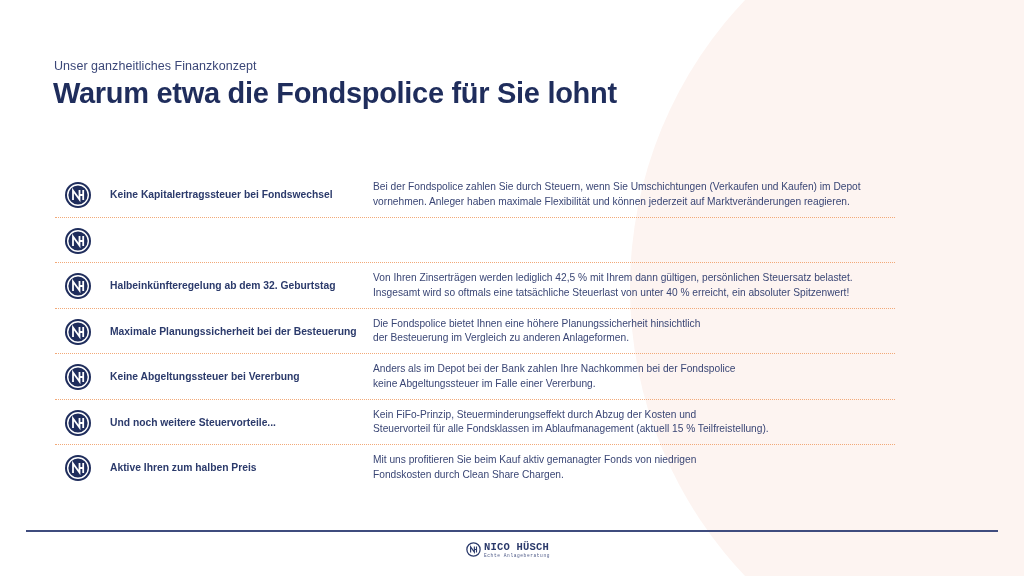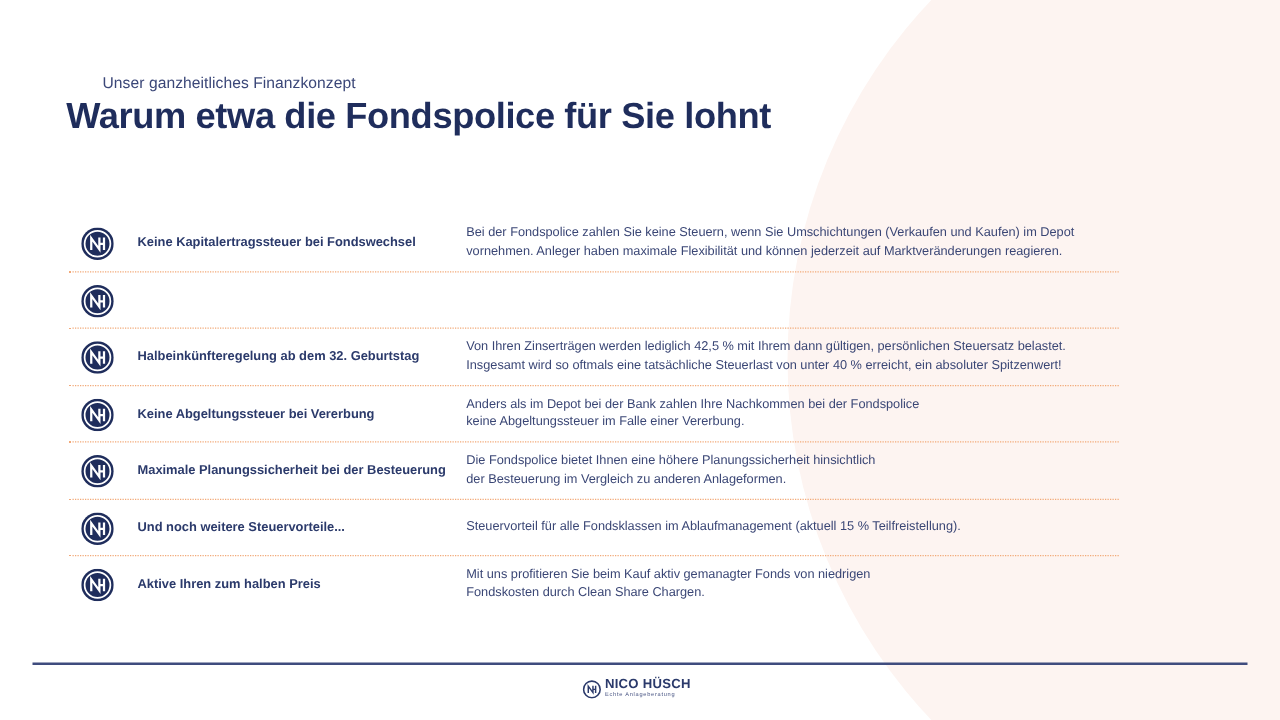--- a/index.html
+++ b/index.html
@@ -10,21 +10,21 @@
   }
   .bg-circle {
     position: absolute;
     left: 630px; top: -130px;
     width: 836px; height: 836px;
     border-radius: 50%;
     background: #fdf4f1;
   }
   .subtitle {
     position: absolute; left: 54px; top: 59px;
-    font-size: 12.5px; color: #3b4778; letter-spacing: 0.05px; margin-left: 28px;
+    font-size: 12.5px; color: #3b4778; letter-spacing: 0.05px;
   }
   .title {
     position: absolute; left: 53px; top: 77px;
     font-size: 29px; font-weight: bold; color: #1f2d5c; letter-spacing: -0.3px;
   }
   .list {
     position: absolute; left: 55px; top: 172px; width: 840px;
   }
   .row {
     position: relative; height: 45.5px;
@@ -47,21 +47,21 @@
     display: flex; flex-direction: column; justify-content: center;
     font-size: 10.2px; color: #3a4675; line-height: 14.5px;
     white-space: nowrap;
   }
   .footer-line {
     position: absolute; left: 26px; top: 530px; width: 972px; height: 1.5px;
     background: #3f4c7e;
   }
   .footer-logo {
     position: absolute; left: 466px; top: 542px;
-    display: flex; align-items: flex-end; gap: 3px;
+    display: flex; align-items: flex-start; gap: 3px; font-family: Liberation Mono, monospace;
   }
   .footer-logo .ficon { width: 15px; height: 15px; }
   .brand { display: flex; flex-direction: column; }
   .brand-name {
     font-size: 10.5px; font-weight: bold; color: #2b3a6b; letter-spacing: 0.2px; line-height: 11px;
   }
   .brand-tag {
     font-size: 4.5px; color: #4b5785; letter-spacing: 0.6px; line-height: 6px;
   }
 </style>
@@ -77,21 +77,21 @@
 
   <div class="row">
     <svg class="icon" viewBox="0 0 26 26">
       <circle cx="13" cy="13" r="13" fill="#1f2d5c"></circle>
       <circle cx="13" cy="13" r="10.3" fill="none" stroke="#fff" stroke-width="1.4"></circle>
       <path d="M8 18 V8.5 L14.5 17.5 V8" fill="none" stroke="#fff" stroke-width="1.8"></path>
       <path d="M14.5 13 H18.2 M18.2 8 V18" fill="none" stroke="#fff" stroke-width="1.8"></path>
     </svg>
     <div class="feature">Keine Kapitalertragssteuer bei Fondswechsel</div>
     <div class="desc">
-      <span>Bei der Fondspolice zahlen Sie keine Steuern, wenn Sie Umschichtungen (Verkaufen und Kaufen) im Depot</span>
+      <span>Bei der Fondspolice zahlen Sie durch Steuern, wenn Sie Umschichtungen (Verkaufen und Kaufen) im Depot</span>
       <span>vornehmen. Anleger haben maximale Flexibilität und können jederzeit auf Marktveränderungen reagieren.</span>
     </div>
   </div>
 
   <div class="row">
     <svg class="icon" viewBox="0 0 26 26">
       <circle cx="13" cy="13" r="13" fill="#1f2d5c"></circle>
       <circle cx="13" cy="13" r="10.3" fill="none" stroke="#fff" stroke-width="1.4"></circle>
       <path d="M8 18 V8.5 L14.5 17.5 V8" fill="none" stroke="#fff" stroke-width="1.8"></path>
       <path d="M14.5 13 H18.2 M18.2 8 V18" fill="none" stroke="#fff" stroke-width="1.8"></path>
@@ -112,50 +112,51 @@
     </div>
   </div>
 
   <div class="row">
     <svg class="icon" viewBox="0 0 26 26">
       <circle cx="13" cy="13" r="13" fill="#1f2d5c"></circle>
       <circle cx="13" cy="13" r="10.3" fill="none" stroke="#fff" stroke-width="1.4"></circle>
       <path d="M8 18 V8.5 L14.5 17.5 V8" fill="none" stroke="#fff" stroke-width="1.8"></path>
       <path d="M14.5 13 H18.2 M18.2 8 V18" fill="none" stroke="#fff" stroke-width="1.8"></path>
     </svg>
+    <div class="feature">Maximale Planungssicherheit bei der Besteuerung</div>
+    <div class="desc">
+      <span>Die Fondspolice bietet Ihnen eine höhere Planungssicherheit hinsichtlich</span>
+      <span>der Besteuerung im Vergleich zu anderen Anlageformen.</span>
+    </div>
+  </div>
+
+  <div class="row">
+    <svg class="icon" viewBox="0 0 26 26">
+      <circle cx="13" cy="13" r="13" fill="#1f2d5c"></circle>
+      <circle cx="13" cy="13" r="10.3" fill="none" stroke="#fff" stroke-width="1.4"></circle>
+      <path d="M8 18 V8.5 L14.5 17.5 V8" fill="none" stroke="#fff" stroke-width="1.8"></path>
+      <path d="M14.5 13 H18.2 M18.2 8 V18" fill="none" stroke="#fff" stroke-width="1.8"></path>
+    </svg>
     <div class="feature">Keine Abgeltungssteuer bei Vererbung</div>
     <div class="desc">
       <span>Anders als im Depot bei der Bank zahlen Ihre Nachkommen bei der Fondspolice</span>
       <span>keine Abgeltungssteuer im Falle einer Vererbung.</span>
     </div>
   </div>
 
   <div class="row">
     <svg class="icon" viewBox="0 0 26 26">
       <circle cx="13" cy="13" r="13" fill="#1f2d5c"></circle>
       <circle cx="13" cy="13" r="10.3" fill="none" stroke="#fff" stroke-width="1.4"></circle>
       <path d="M8 18 V8.5 L14.5 17.5 V8" fill="none" stroke="#fff" stroke-width="1.8"></path>
       <path d="M14.5 13 H18.2 M18.2 8 V18" fill="none" stroke="#fff" stroke-width="1.8"></path>
     </svg>
-    <div class="feature">Maximale Planungssicherheit bei der Besteuerung</div>
-    <div class="desc">
-      <span>Die Fondspolice bietet Ihnen eine höhere Planungssicherheit hinsichtlich</span>
-      <span>der Besteuerung im Vergleich zu anderen Anlageformen.</span>
-    </div>
-  </div>
-
-  <div class="row">
-    <svg class="icon" viewBox="0 0 26 26">
-      <circle cx="13" cy="13" r="13" fill="#1f2d5c"></circle>
-      <circle cx="13" cy="13" r="10.3" fill="none" stroke="#fff" stroke-width="1.4"></circle>
-      <path d="M8 18 V8.5 L14.5 17.5 V8" fill="none" stroke="#fff" stroke-width="1.8"></path>
-      <path d="M14.5 13 H18.2 M18.2 8 V18" fill="none" stroke="#fff" stroke-width="1.8"></path>
-    </svg>
     <div class="feature">Und noch weitere Steuervorteile...</div>
     <div class="desc">
+      <span>Kein FiFo-Prinzip, Steuerminderungseffekt durch Abzug der Kosten und</span>
       <span>Steuervorteil für alle Fondsklassen im Ablaufmanagement (aktuell 15 % Teilfreistellung).</span>
     </div>
   </div>
 
   <div class="row">
     <svg class="icon" viewBox="0 0 26 26">
       <circle cx="13" cy="13" r="13" fill="#1f2d5c"></circle>
       <circle cx="13" cy="13" r="10.3" fill="none" stroke="#fff" stroke-width="1.4"></circle>
       <path d="M8 18 V8.5 L14.5 17.5 V8" fill="none" stroke="#fff" stroke-width="1.8"></path>
       <path d="M14.5 13 H18.2 M18.2 8 V18" fill="none" stroke="#fff" stroke-width="1.8"></path>

